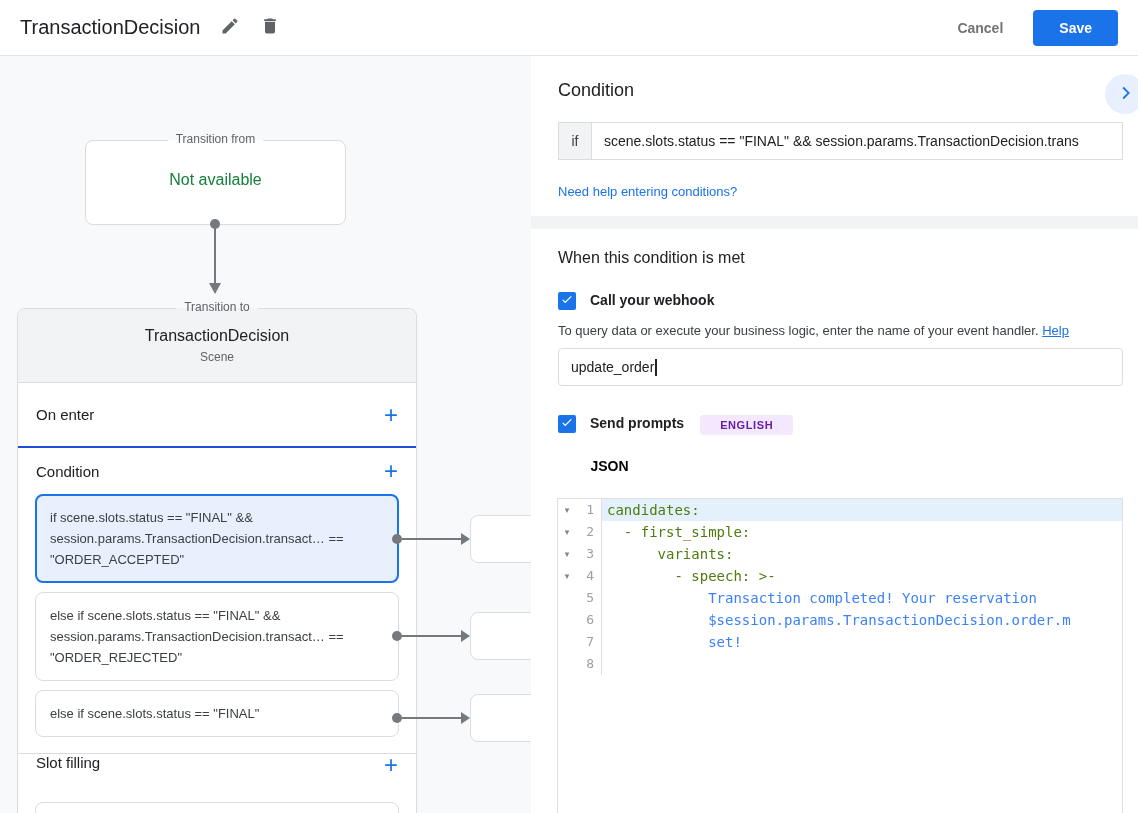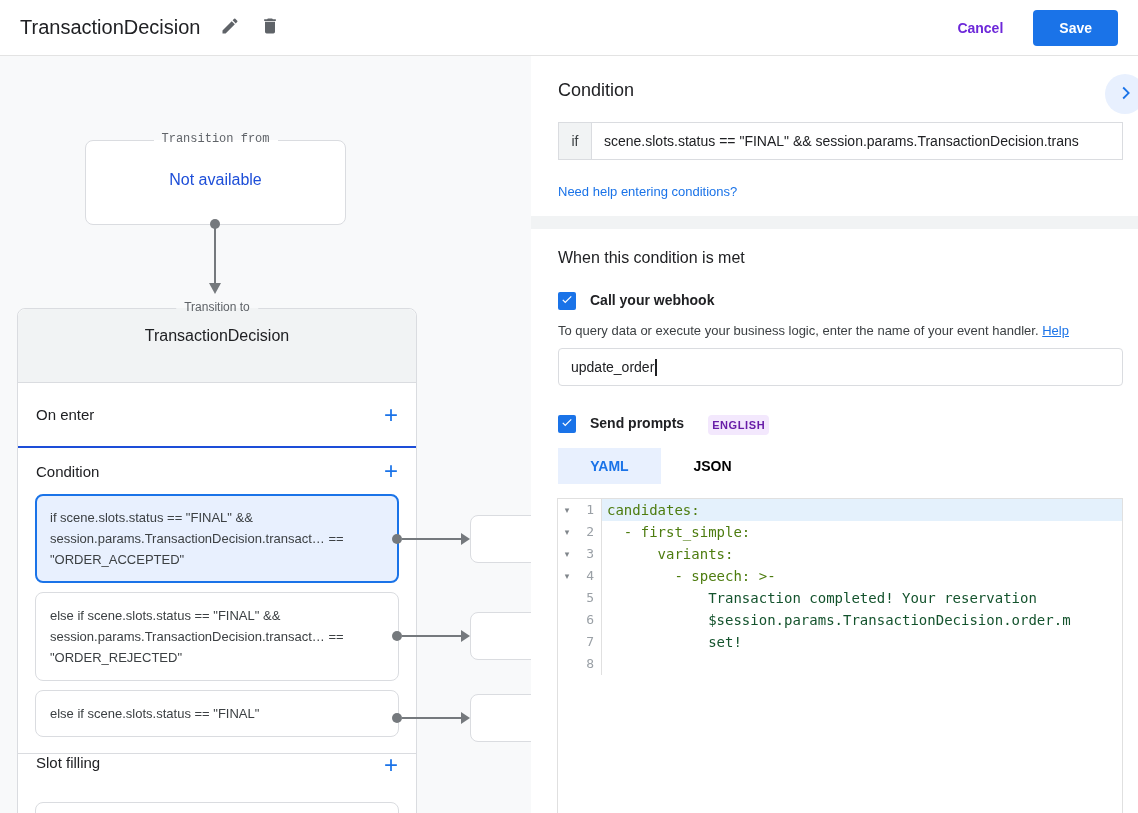--- a/index.html
+++ b/index.html
@@ -9,35 +9,35 @@
   
   .topbar { position:absolute; top:0; left:0; right:0; height:56px; background:#fff;
     border-bottom:1px solid #e3e3e3; display:flex; align-items:center; padding:0 20px; z-index:20; }
   .topbar-title { font-size:20px; color:#202124; }
   .icon-btn { width:24px; height:24px; border:none; background:transparent; cursor:pointer;
     display:flex; align-items:center; justify-content:center; }
   .icon-btn svg { fill:#5f6368; }
   .pencil-btn { margin-left:18px; }
   .trash-btn { margin-left:16px; }
   .topbar-spacer { margin-left:auto; }
-  .cancel-btn { border:none; background:transparent; color:#6d28d9; font-size:14px; font-weight:bold;
+  .cancel-btn { border:none; background:transparent; color:#737373; font-size:14px; font-weight:bold;
     font-family:inherit; cursor:pointer; margin-right:30px; }
   .save-btn { border:none; background:#1a73e8; color:#fff; font-size:14px; font-weight:bold;
     font-family:inherit; cursor:pointer; height:36px; padding:0 26px; border-radius:4px; }
 
   
   .canvas { position:absolute; top:56px; left:0; width:531px; bottom:0; background:#f8f9fa; overflow:hidden; }
 
   .tfrom-box { position:absolute; left:85px; top:84px; width:261px; height:85px; background:#fff;
     border:1px solid #dadce0; border-radius:8px; }
   .legend { position:absolute; top:-9px; left:50%; transform:translateX(-50%); font-size:12px;
     color:#5f6368; padding:0 8px; white-space:nowrap; }
-  .legend.on-white { background:linear-gradient(180deg,#f8f9fa 55%,#ffffff 45%);font-family:Liberation Mono, monospace; }
+  .legend.on-white { background:linear-gradient(180deg,#f8f9fa 55%,#ffffff 45%); }
   .legend.on-gray  { background:linear-gradient(180deg,#f8f9fa 55%,#f1f3f4 45%); }
-  .tfrom-text { text-align:center; margin-top:30px; font-size:16px; color:#1d4ed8; }
+  .tfrom-text { text-align:center; margin-top:30px; font-size:16px; color:#15803d; }
 
   .tto-group { position:absolute; left:17px; top:252px; width:400px; height:640px; background:#fff;
     border:1px solid #dadce0; border-radius:8px 8px 0 0; }
   .scene-head { height:74px; background:#f1f3f4; border-bottom:1px solid #dadce0; border-radius:8px 8px 0 0;
     padding-top:18px; }
   .scene-name { text-align:center; font-size:16px; color:#202124; }
   .scene-type { text-align:center; font-size:12px; color:#5f6368; margin-top:5px; }
 
   .sect-row { display:flex; align-items:center; justify-content:space-between; padding:0 18px; }
   .on-enter-row { height:65px; border-bottom:2px solid #1d4ed8; }
@@ -83,36 +83,36 @@
   .checkbox { width:18px; height:18px; border-radius:2px; background:#1a73e8; display:flex;
     align-items:center; justify-content:center; cursor:pointer; flex:none; }
   .check-label { font-size:14px; font-weight:bold; color:#202124; margin-left:14px; cursor:default; }
   .desc { margin-top:12px; font-size:13px; color:#3c4043; line-height:18px; max-width:552px; }
   .desc a { color:#1a73e8; cursor:pointer; }
   .desc a.u { text-decoration:underline; }
   .text-input { margin-top:8px; height:38px; border:1px solid #dadce0; border-radius:4px; background:#fff;
     display:flex; align-items:center; padding:0 12px; font-size:14px; color:#202124; cursor:text; }
   .caret { display:inline-block; width:1.5px; height:17px; background:#202124; margin-left:1px; }
 
-  .lang-badge { margin-left:24px; background:#f3e8fd; color:#681da8; font-size:11px; font-weight:bold;
-    letter-spacing:0.6px; padding:4px 4px; border-radius:4px; }
+  .lang-badge { margin-left:16px; background:#f3e8fd; color:#681da8; font-size:11px; font-weight:bold;
+    letter-spacing:0.6px; padding:4px 20px; border-radius:4px; }
 
   .tabs { display:flex; margin-top:13px; }
   .tab { width:103px; height:36px; display:flex; align-items:center; justify-content:center;
     font-size:14px; font-weight:bold; color:#000000; cursor:pointer; background:transparent; border:none; font-family:inherit; }
   .tab.active { background:#e8f0fe; color:#1a73e8; }
 
   .editor { margin-top:14px; margin-left:-1px; border:1px solid #e0e0e0; background:#fff; height:420px;
     font-family:"DejaVu Sans Mono", monospace; font-size:14px; cursor:text; }
   .ed-line { display:flex; height:22px; line-height:22px; }
   .ed-fold { width:18px; text-align:center; font-size:9px; color:#80868b; cursor:pointer; flex:none;
     font-family:"Liberation Sans", sans-serif; }
   .ed-num { width:26px; text-align:right; padding-right:7px; color:#9aa0a6; font-size:13px;
     border-right:1px solid #e0e0e0; flex:none; }
-  .ed-code { flex:1; white-space:pre; padding-left:5px; color:#14532d; overflow:hidden; }
+  .ed-code { flex:1; white-space:pre; padding-left:5px; color:#3b82f6; overflow:hidden; }
   .ed-code.key { color:#4d7c0f; }
   .ed-code.hl { background:#e4f1fc; }
 </style>
 </head>
 <body>
 
 <div class="topbar">
   <span class="topbar-title">TransactionDecision</span>
   <button class="icon-btn pencil-btn">
     <span><svg width="20" height="20" viewBox="0 0 24 24">
@@ -133,20 +133,21 @@
 
   <div class="tfrom-box">
     <span class="legend on-white">Transition from</span>
     <div class="tfrom-text">Not available</div>
   </div>
 
   <div class="tto-group">
     <span class="legend on-gray">Transition to</span>
     <div class="scene-head">
       <div class="scene-name">TransactionDecision</div>
+      <div class="scene-type">Scene</div>
     </div>
 
     <div class="sect-row on-enter-row">
       <span class="sect-label">On enter</span>
       <button class="plus-btn">+</button>
     </div>
 
     <div class="cond-sect">
       <div class="cond-label-row">
         <span class="sect-label">Condition</span>
@@ -235,21 +236,20 @@
       <span class="checkbox">
         <span><svg width="14" height="14" viewBox="0 0 24 24">
               <path d="M9 16.2l-3.5-3.5L4 14.2 9 19.2 20 8.2l-1.4-1.4z" fill="#fff"></path>
             </svg></span>
       </span>
       <span class="check-label">Send prompts</span>
       <span class="lang-badge">ENGLISH</span>
     </div>
 
     <div class="tabs" id="editor-tabs">
-        <button class="tab active">YAML</button>
         <button class="tab">JSON</button>
       </div>
 
     <div class="editor" id="yaml-editor">
         <div class="ed-line">
           <span class="ed-fold">▾</span>
           <span class="ed-num">1</span>
           <span class="ed-code key hl">candidates:</span>
         </div>
         <div class="ed-line">

